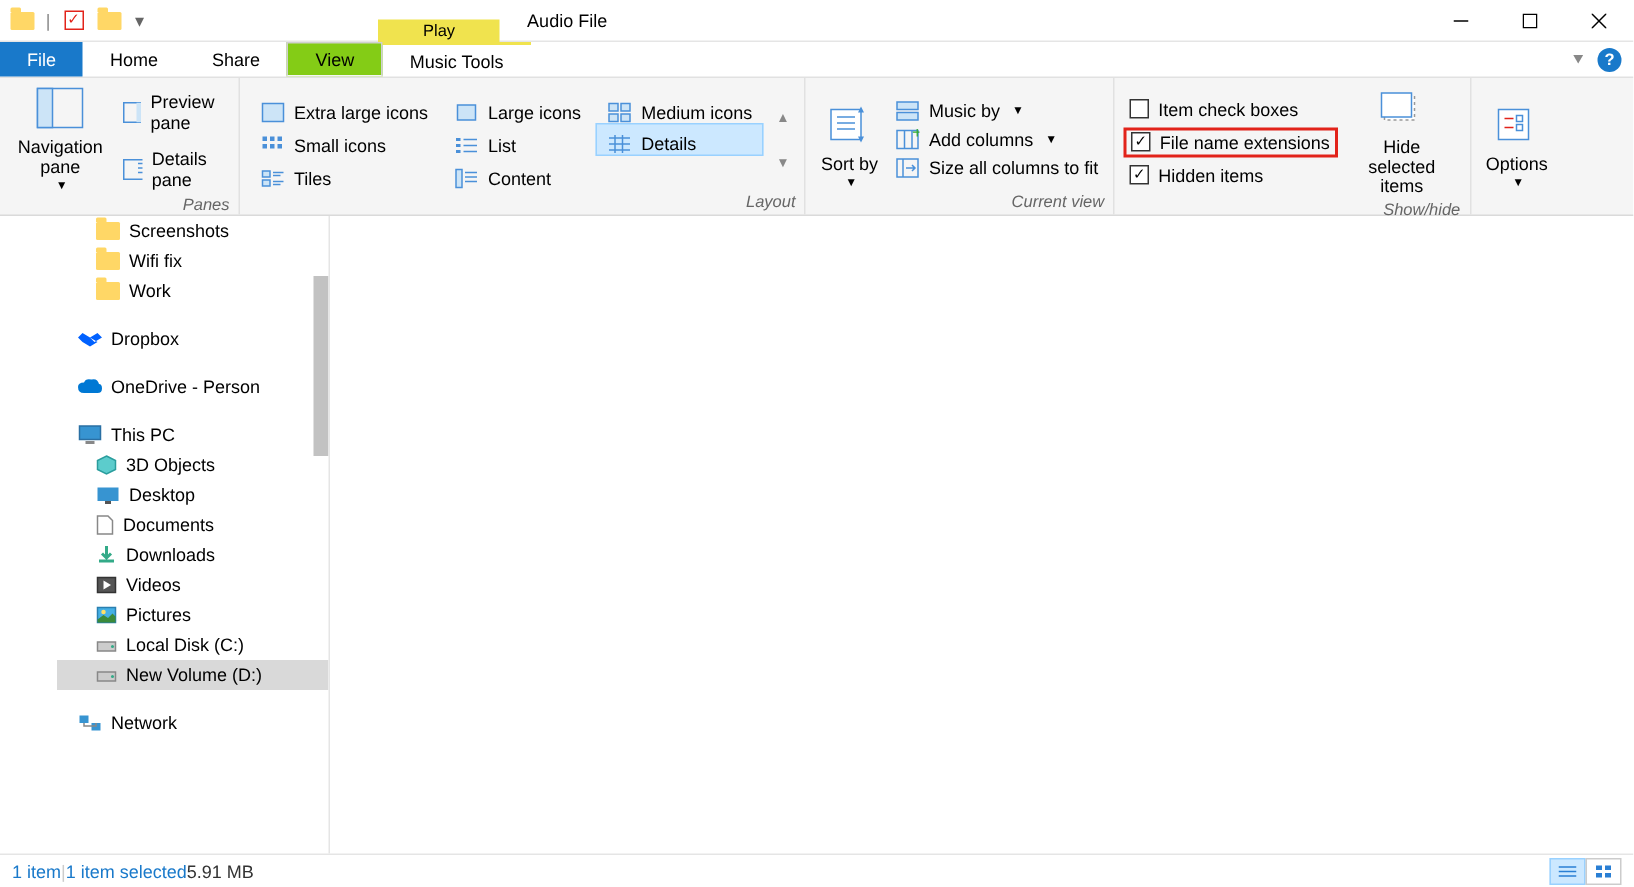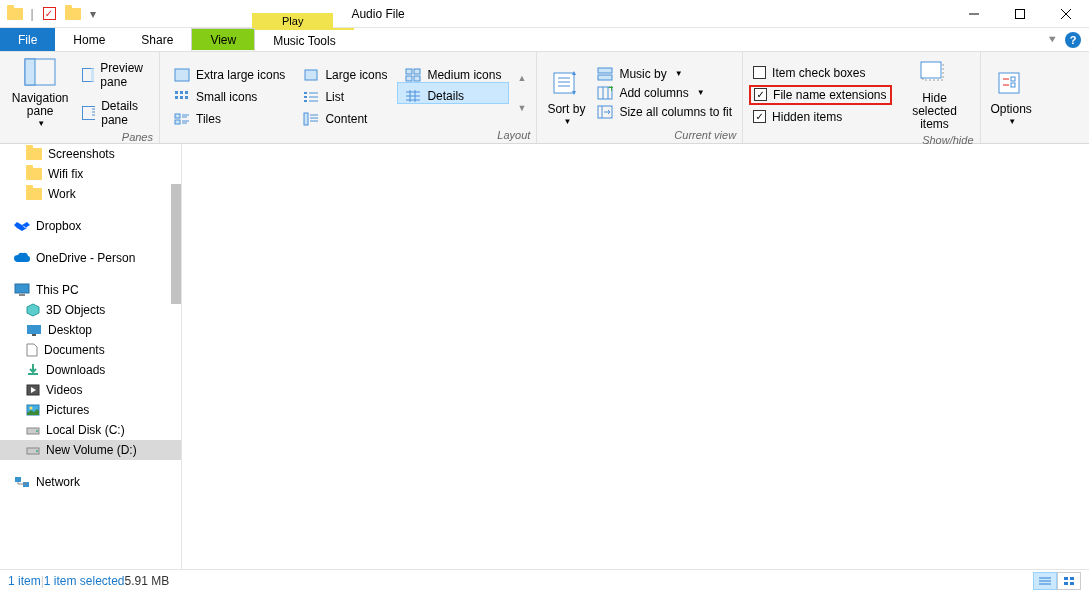--- a/index.html
+++ b/index.html
@@ -35,21 +35,21 @@
 .layout-item { display: flex; align-items: flex-end; gap: 6px; padding: 0 8px; white-space: nowrap; }
 .layout-item.sel { background: #cce8ff; border: 1px solid #99d1ff; padding: 0 7px; }
 .small-row { display: flex; align-items: center; gap: 6px; padding: 1px 4px; white-space: nowrap; }
 .chk { width: 13px; height: 13px; border: 1px solid #333; display: inline-flex; align-items: center; justify-content: center; font-size: 10px; line-height: 1; background: #fff; }
 .highlight-red { border: 2px solid #e2231a; padding: 1px 3px; }
 .col { display: flex; flex-direction: column; gap: 2px; }
 .pane-check { display: flex; align-items: center; gap: 6px; padding: 2px 4px; }
 
 
 .body-area { flex: 1; display: flex; min-height: 0; }
-.nav-pane { width: 182px; border-right: 1px solid #e5e5e5; overflow: hidden; position: relative; }
+.nav-pane { width: 182px; border-right: 1px solid #e5e5e5; overflow: hidden; position: relative; margin-left: 38px; }
 .tree-item { display: flex; align-items: center; gap: 6px; padding: 3px 4px 3px 26px; white-space: nowrap; overflow: hidden; }
 .tree-item.l1 { padding-left: 14px; }
 .tree-item.sel { background: #d9d9d9; }
 .tree-item.spacer { height: 12px; padding: 0; }
 .scroll-thumb { position: absolute; right: 0; top: 40px; width: 10px; height: 120px; background: #c2c2c2; }
 .content-pane { flex: 1; background: #fff; }
 
 
 .statusbar { height: 22px; border-top: 1px solid #e5e5e5; display: flex; align-items: center; padding: 0 8px; gap: 0; font-size: 11px; color: #1979ca; }
 .statusbar .sep { color: #ccc; }

